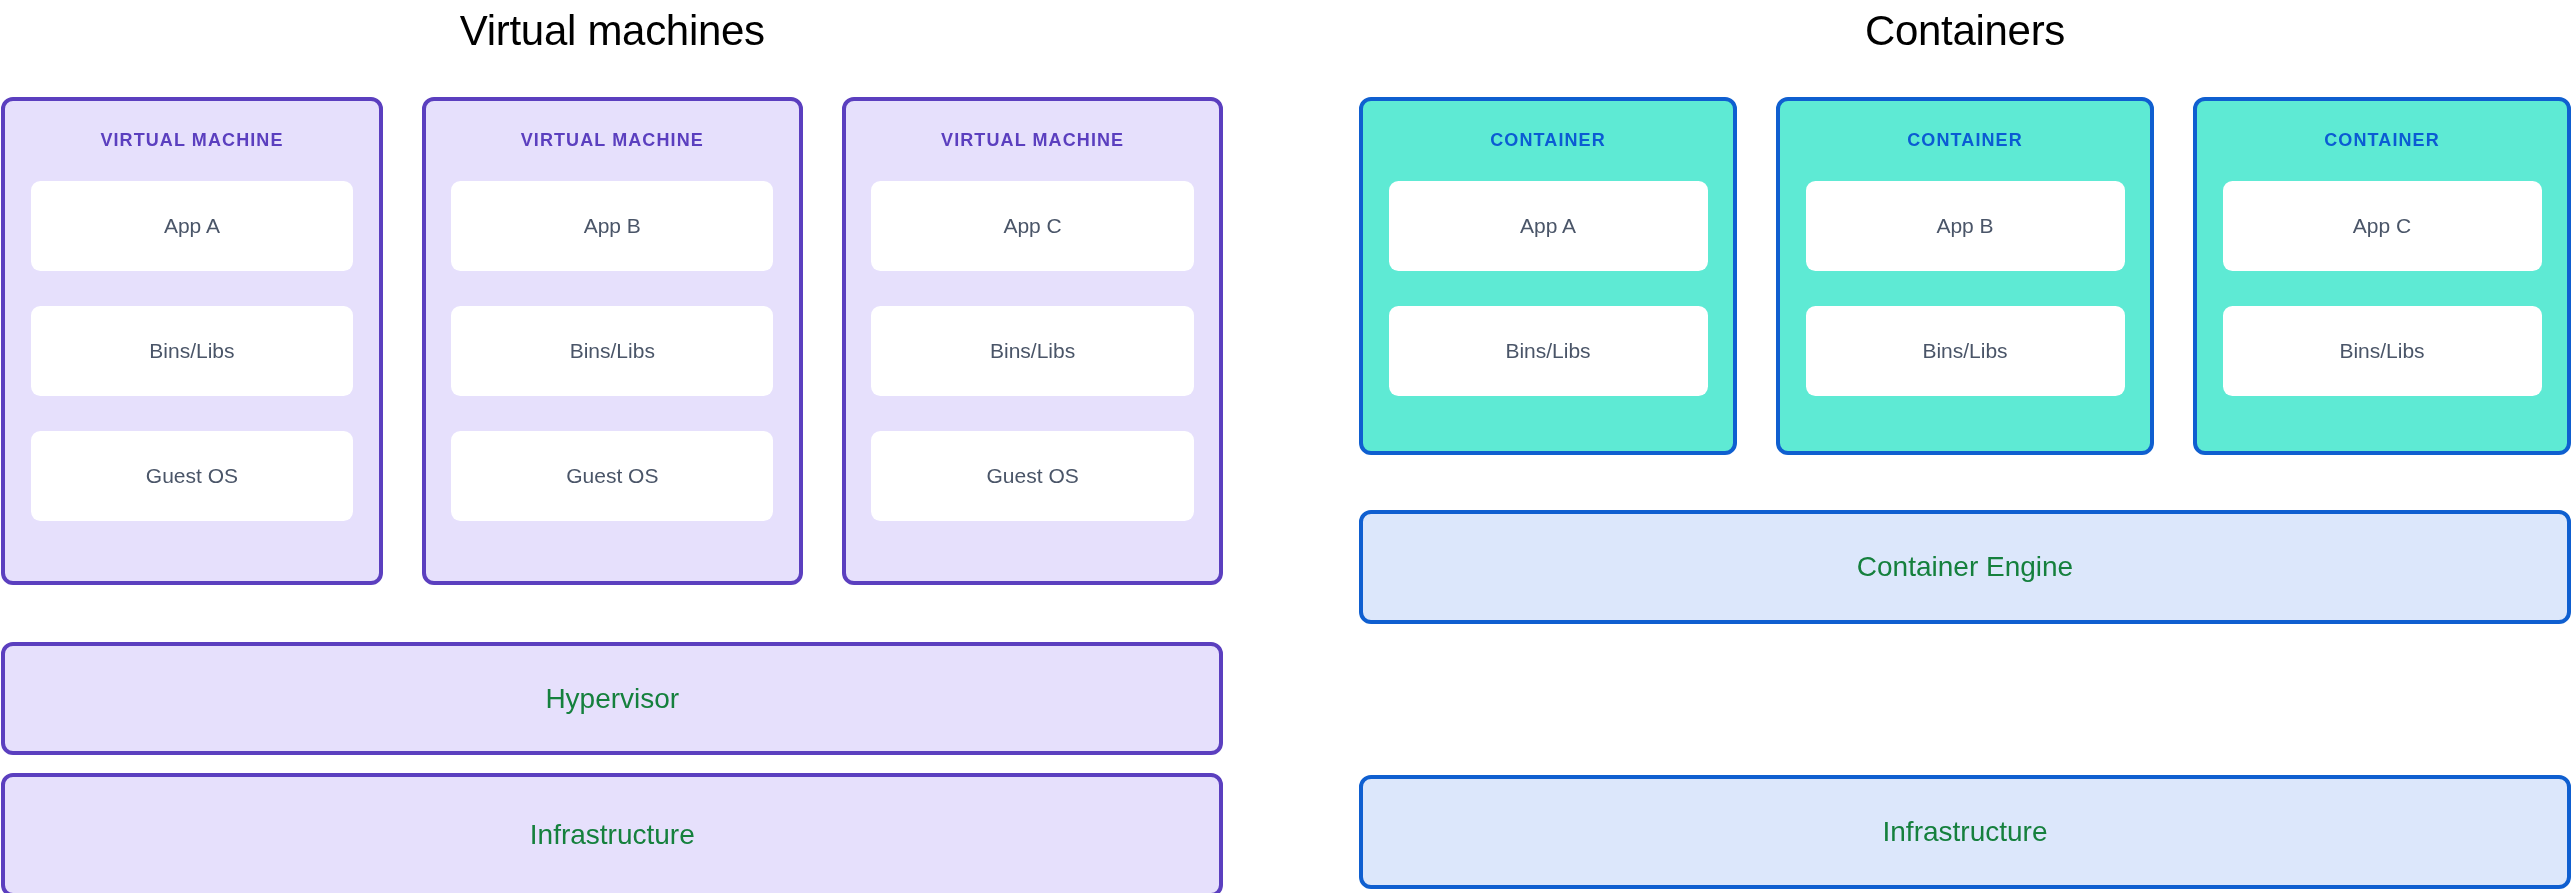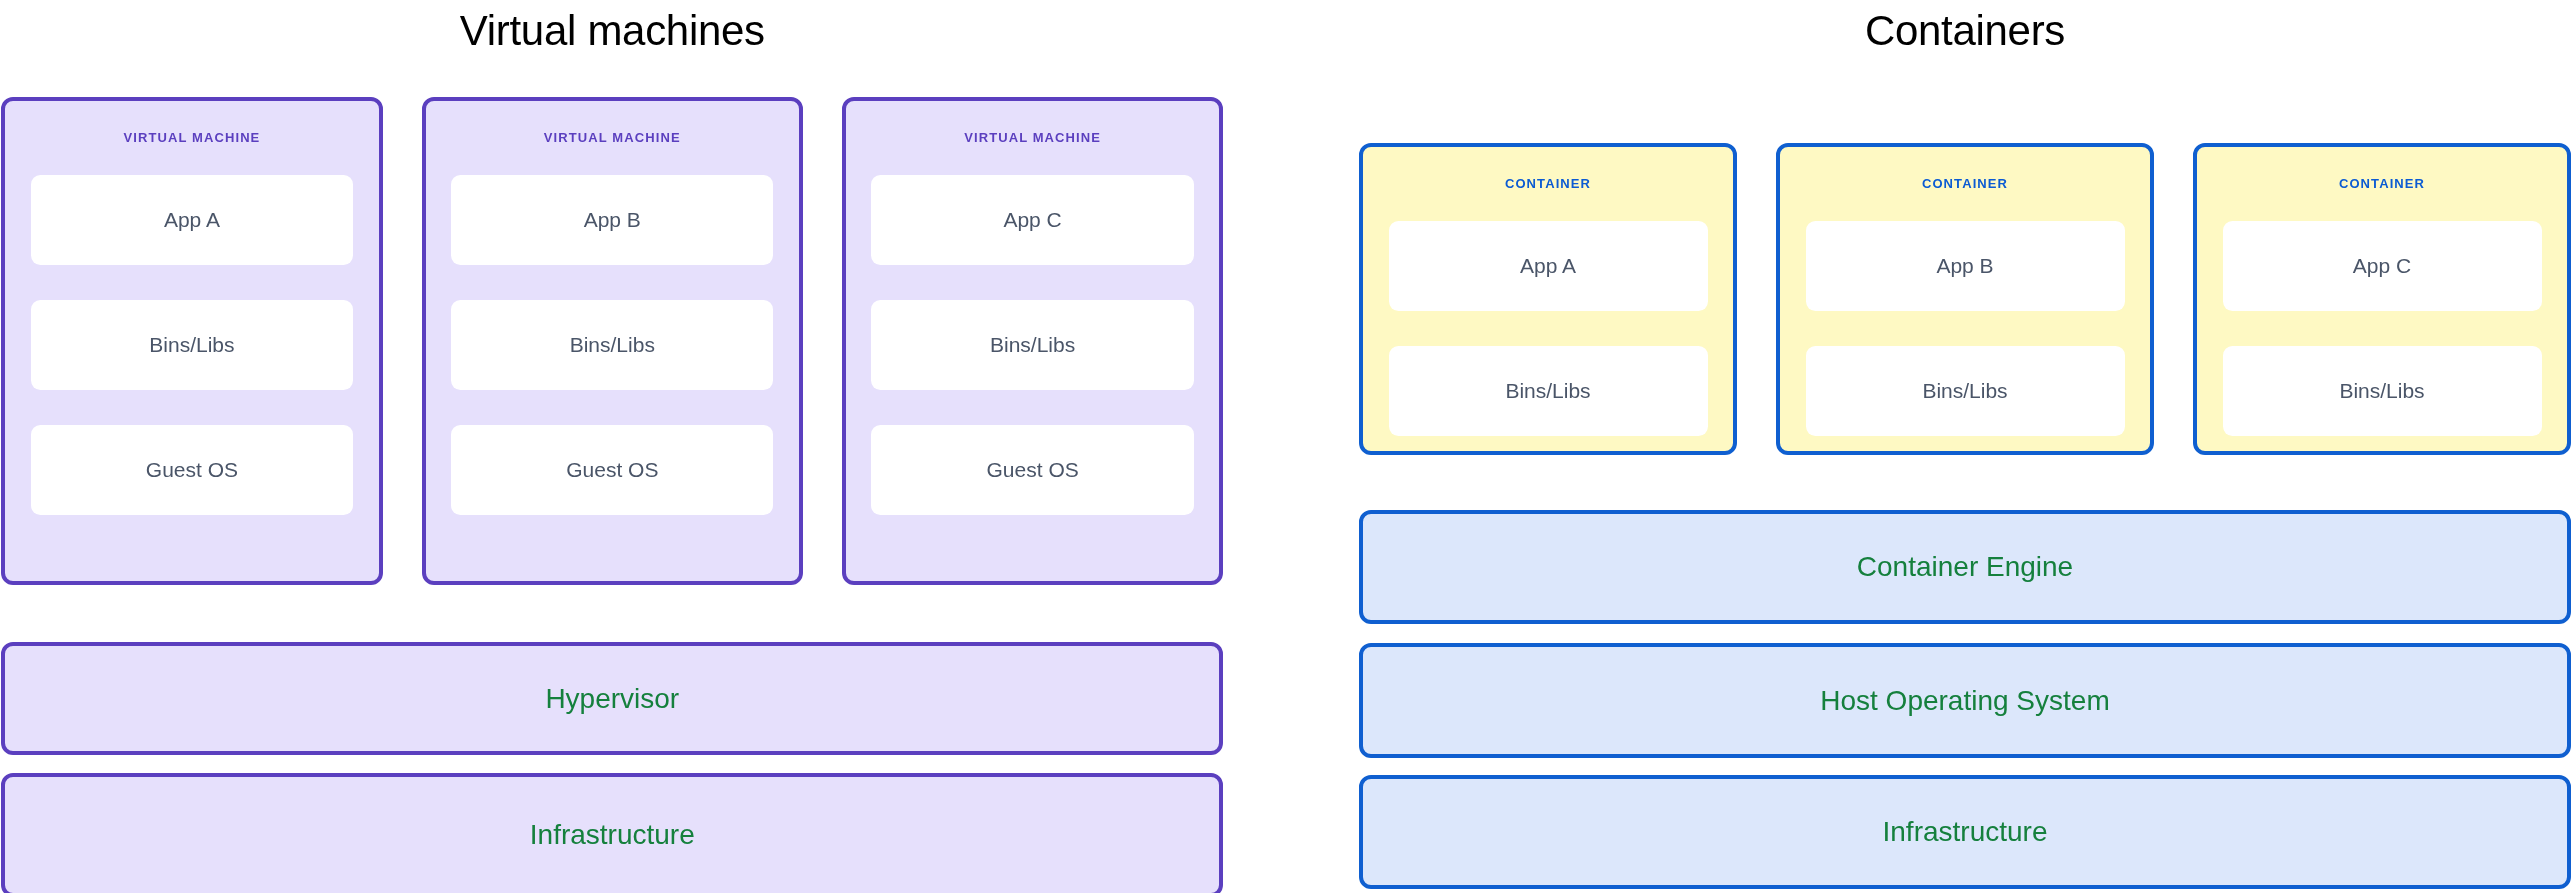--- a/index.html
+++ b/index.html
@@ -66,28 +66,27 @@
     display: flex;
     flex-direction: column;
     align-items: stretch;
     padding: 0 25.5px;
   }
   .stack-card.purple {
     background: #E6E0FC;
     border: 4.7px solid #5B3FBF;
   }
   .stack-card.blue {
-    background: #fef9c3;
+    background: #5eead4;
     border: 4.7px solid #0F5FD0;
-    margin-top: 46px;
   }
 
   .card-kicker {
     text-align: center;
-    font-size: 13px;
+    font-size: 18px;
     font-weight: 700;
     letter-spacing: 1.1px;
     margin-top: 29px;
     margin-bottom: 0;
     white-space: nowrap;
   }
   .card-kicker.purple { color: #5B3FBF; }
   .card-kicker.blue   { color: #0B5BD3; }
 
   .inner-box {
@@ -198,20 +197,19 @@
       <div class="stack-card blue">
         <div class="card-kicker blue">CONTAINER</div>
         <div class="inner-box first">App C</div>
         <div class="inner-box next">Bins/Libs</div>
       </div>
 
     </div>
 
     <div id="bar-engine" class="bar blue">Container Engine</div>
 
-    <div id="bar-host-os" class="bar blue">Host Operating System</div>
 
     <div id="bar-container-infra" class="bar blue">Infrastructure</div>
 
   </div>
 
 </div>
 
 
 </body></html>

